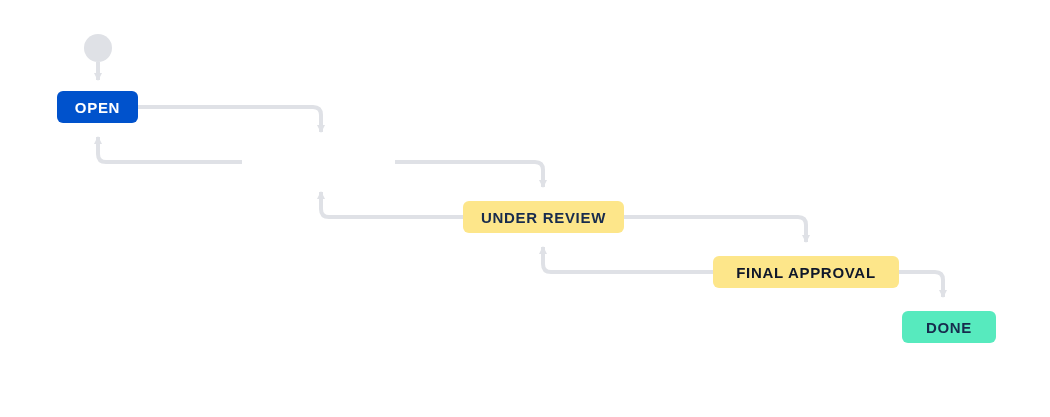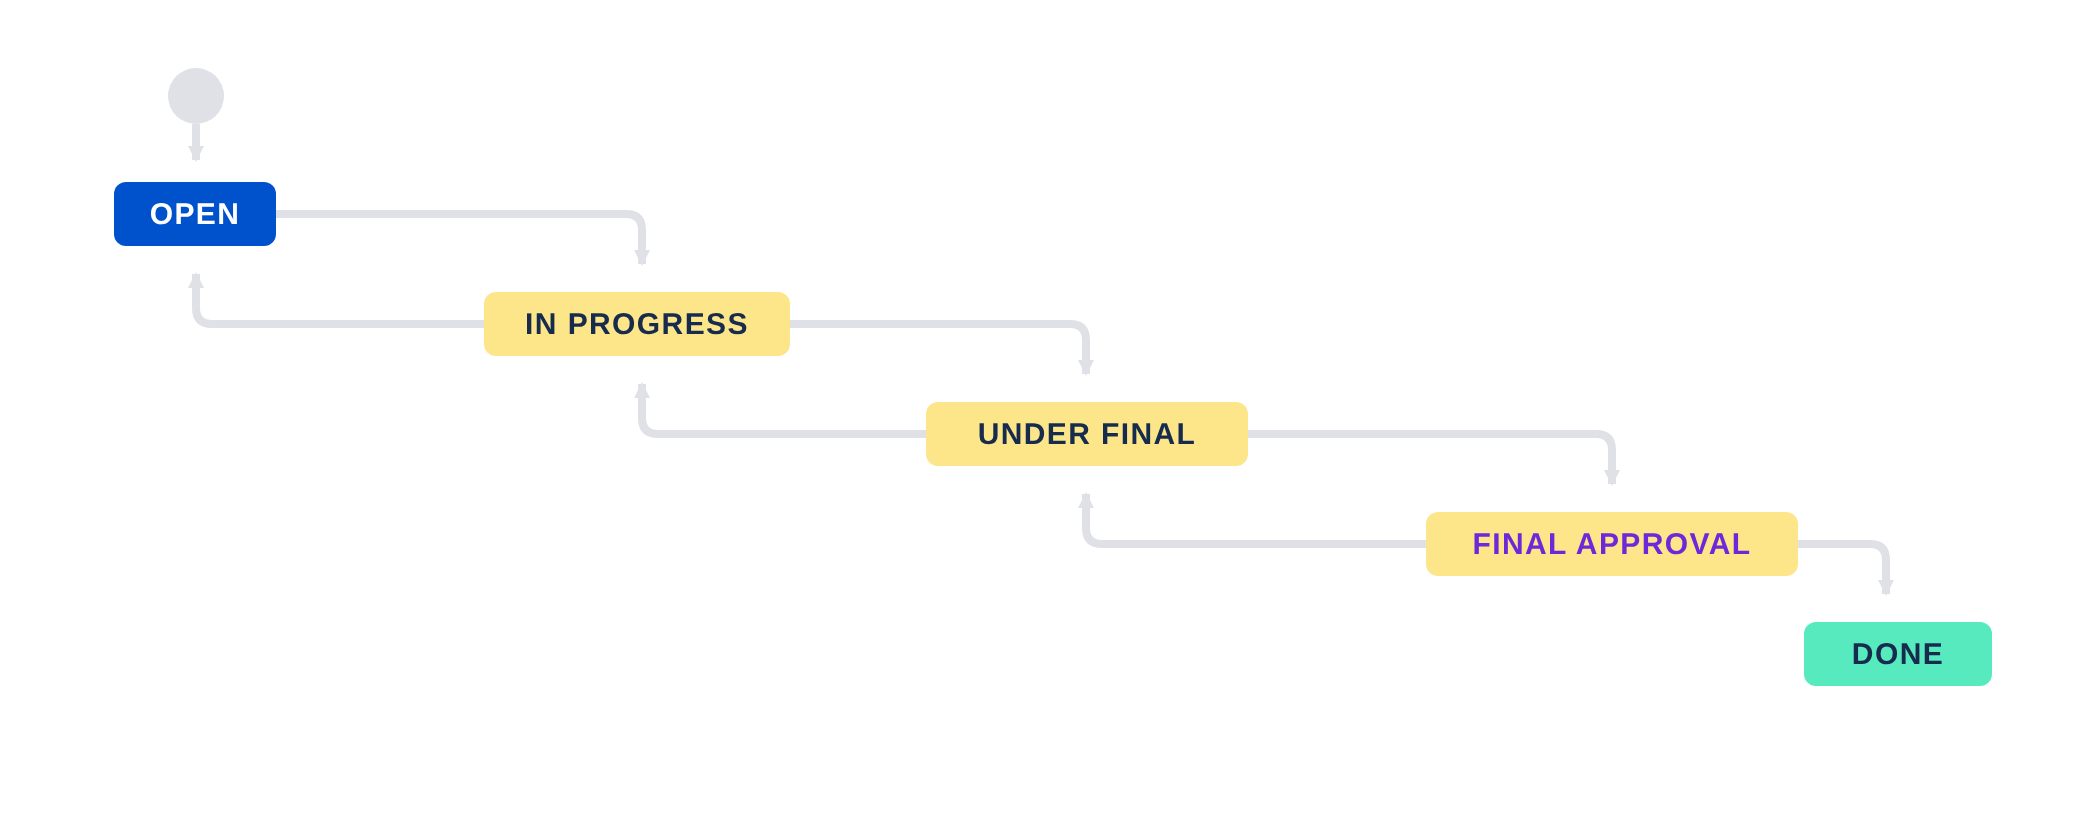--- a/index.html
+++ b/index.html
@@ -79,21 +79,20 @@
       <path d="M713,272 L551,272 Q543,272 543,264 L543,247" marker-end="url(#arrow-up)"></path>
 
       <path d="M899,272 L935,272 Q943,272 943,280 L943,297" marker-end="url(#arrow-down)"></path>
     </g>
   </svg>
 
   <div class="start-node" style="left: 84px; top: 34px; width: 28px; height: 28px; background: rgb(223, 225, 230);"></div>
 
   <div class="status-badge" style="left: 57px; top: 91px; width: 81px; height: 32px; background: rgb(0, 82, 204); color: rgb(255, 255, 255);">OPEN</div>
 
-  <div class="status-badge" style="left: 242px; top: 146px; width: 153px; height: 32px; background: rgb(253, 230, 138); color: rgb(23, 43, 77);">IN PROGRESS</div>
 
-  <div class="status-badge" style="left: 463px; top: 201px; width: 161px; height: 32px; background: rgb(253, 230, 138); color: rgb(23, 43, 77);">UNDER FINAL</div>
+  <div class="status-badge" style="left: 463px; top: 201px; width: 161px; height: 32px; background: rgb(253, 230, 138); color: rgb(23, 43, 77);">UNDER REVIEW</div>
 
-  <div class="status-badge" style="left: 713px; top: 256px; width: 186px; height: 32px; background: rgb(253, 230, 138); color: #6d28d9;">FINAL APPROVAL</div>
+  <div class="status-badge" style="left: 713px; top: 256px; width: 186px; height: 32px; background: rgb(253, 230, 138); color: #0f172a;">FINAL APPROVAL</div>
 
   <div class="status-badge" style="left: 902px; top: 311px; width: 94px; height: 32px; background: rgb(87, 234, 190); color: rgb(23, 43, 77);">DONE</div>
 
 </div>
 
 </body></html>

